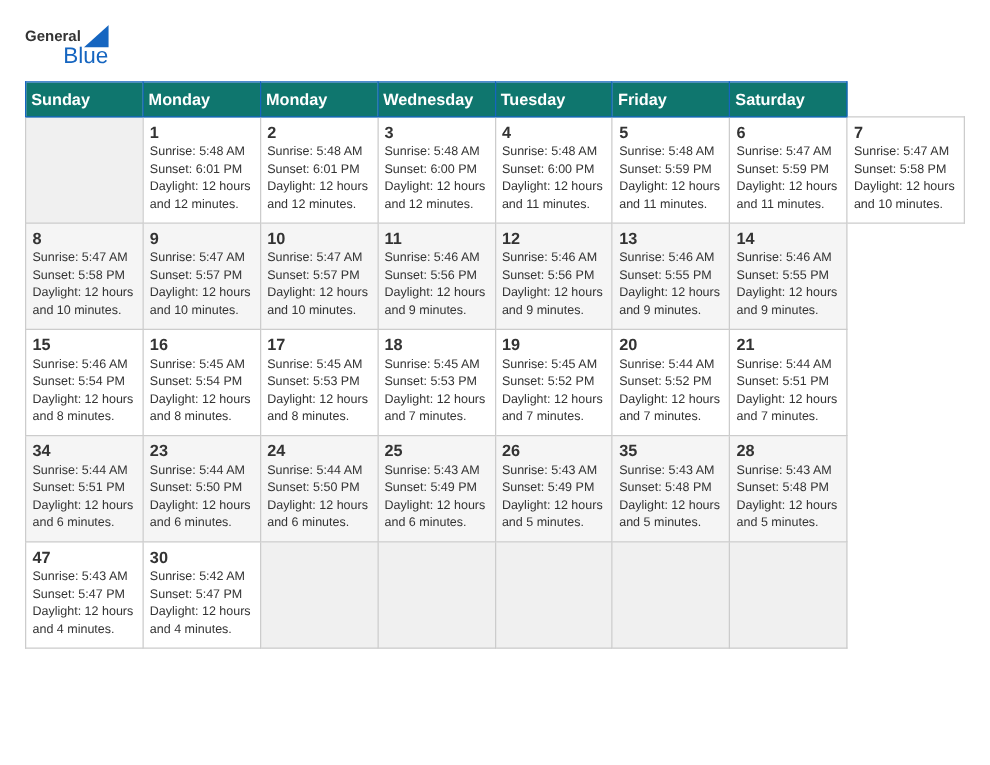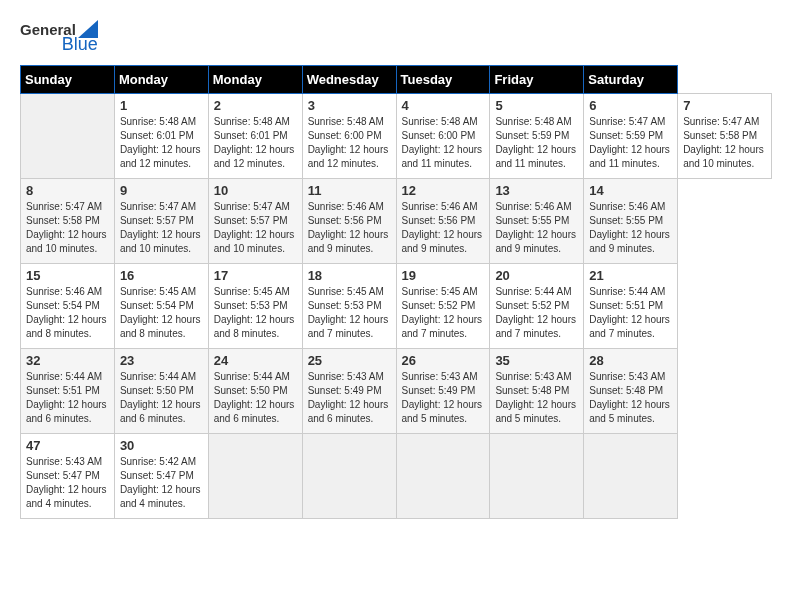--- a/index.html
+++ b/index.html
@@ -32,21 +32,21 @@
     .location-title {
       font-size: 16px;
       color: #555;
     }
     table {
       width: 100%;
       border-collapse: collapse;
       table-layout: fixed;
     }
     thead tr th {
-      background-color: #000000;
+      background-color: #0f766e;
       color: #fff;
       font-size: 13px;
       font-weight: bold;
       padding: 6px 4px;
       text-align: left;
       border: 1px solid #1565c0;
     }
     tbody tr td {
       border: 1px solid #ccc;
       vertical-align: top;
@@ -77,21 +77,21 @@
     }
   </style>
 </head>
 <body>
 
 <div class="header-area">
   <div class="logo">
   <div style="display:flex; align-items:center; gap:2px;">
     <div style="display:flex; flex-direction:column; align-items:flex-end;">
       <div style="display:flex; align-items:center;">
-        <span style="font-size:15px; font-weight:bold; color:#333;">General</span>
+        <span style="font-size:12px; font-weight:bold; color:#333;">General</span>
         <svg width="20" height="18" viewBox="0 0 20 18" style="margin-left:2px;">
           <polygon points="0,18 20,18 20,0" fill="#1565c0"></polygon>
         </svg>
       </div>
       <span style="font-size:18px; font-weight:normal; color:#1565c0; margin-top:-4px;">Blue</span>
     </div>
   </div>
 </div>
   <div class="title-area">
     <div class="month-title"></div>
@@ -198,21 +198,21 @@
           <span class="day-number">20</span>
           <div class="day-info">Sunrise: 5:44 AM<br>Sunset: 5:52 PM<br>Daylight: 12 hours and 7 minutes.</div>
         </td>
         <td>
           <span class="day-number">21</span>
           <div class="day-info">Sunrise: 5:44 AM<br>Sunset: 5:51 PM<br>Daylight: 12 hours and 7 minutes.</div>
         </td>
       </tr>
       <tr>
         <td>
-          <span class="day-number">32</span>
+          <span class="day-number">34</span>
           <div class="day-info">Sunrise: 5:44 AM<br>Sunset: 5:51 PM<br>Daylight: 12 hours and 6 minutes.</div>
         </td>
         <td>
           <span class="day-number">23</span>
           <div class="day-info">Sunrise: 5:44 AM<br>Sunset: 5:50 PM<br>Daylight: 12 hours and 6 minutes.</div>
         </td>
         <td>
           <span class="day-number">24</span>
           <div class="day-info">Sunrise: 5:44 AM<br>Sunset: 5:50 PM<br>Daylight: 12 hours and 6 minutes.</div>
         </td>

